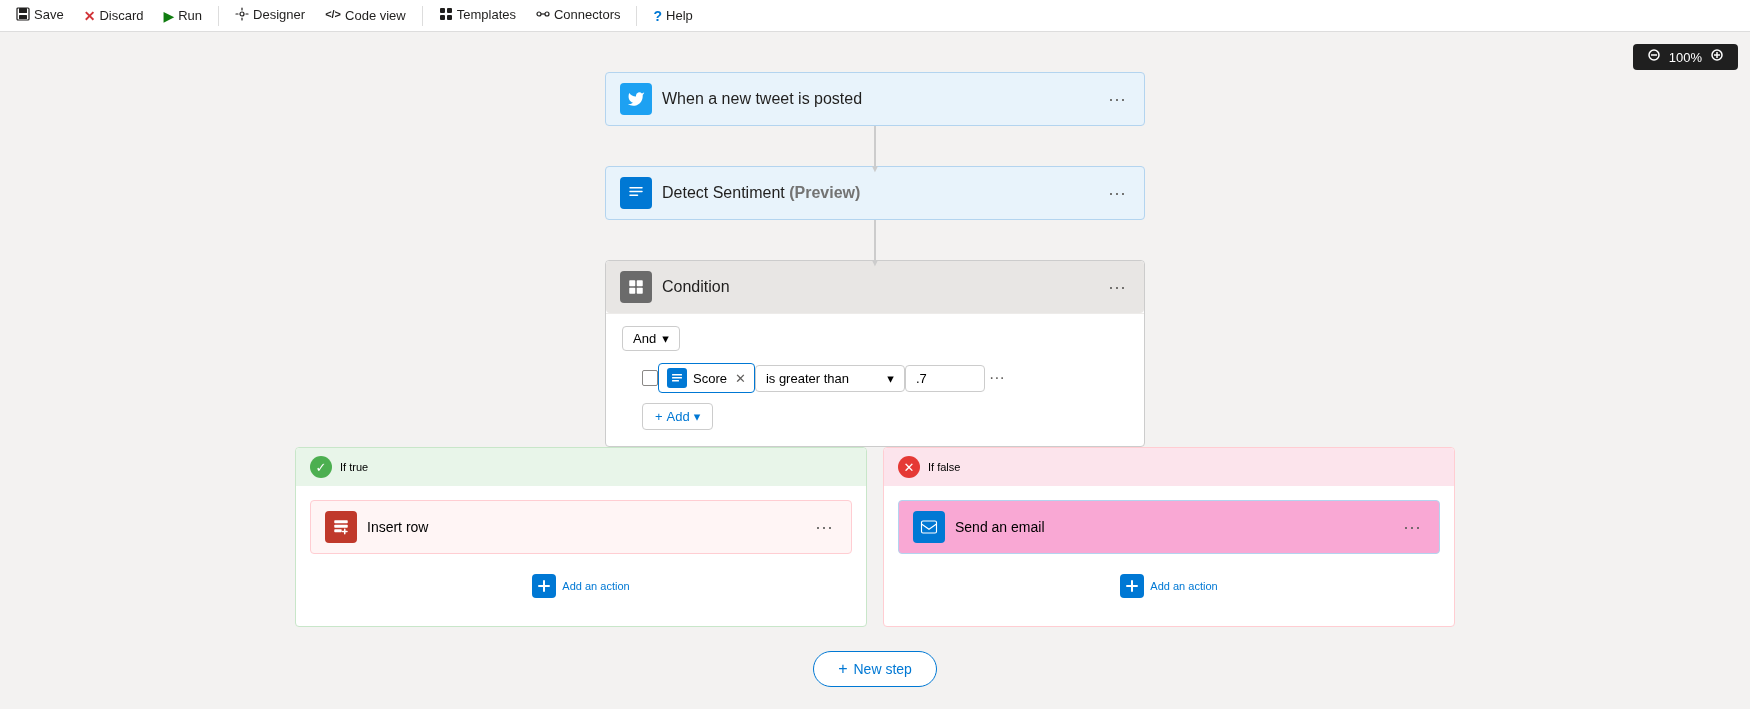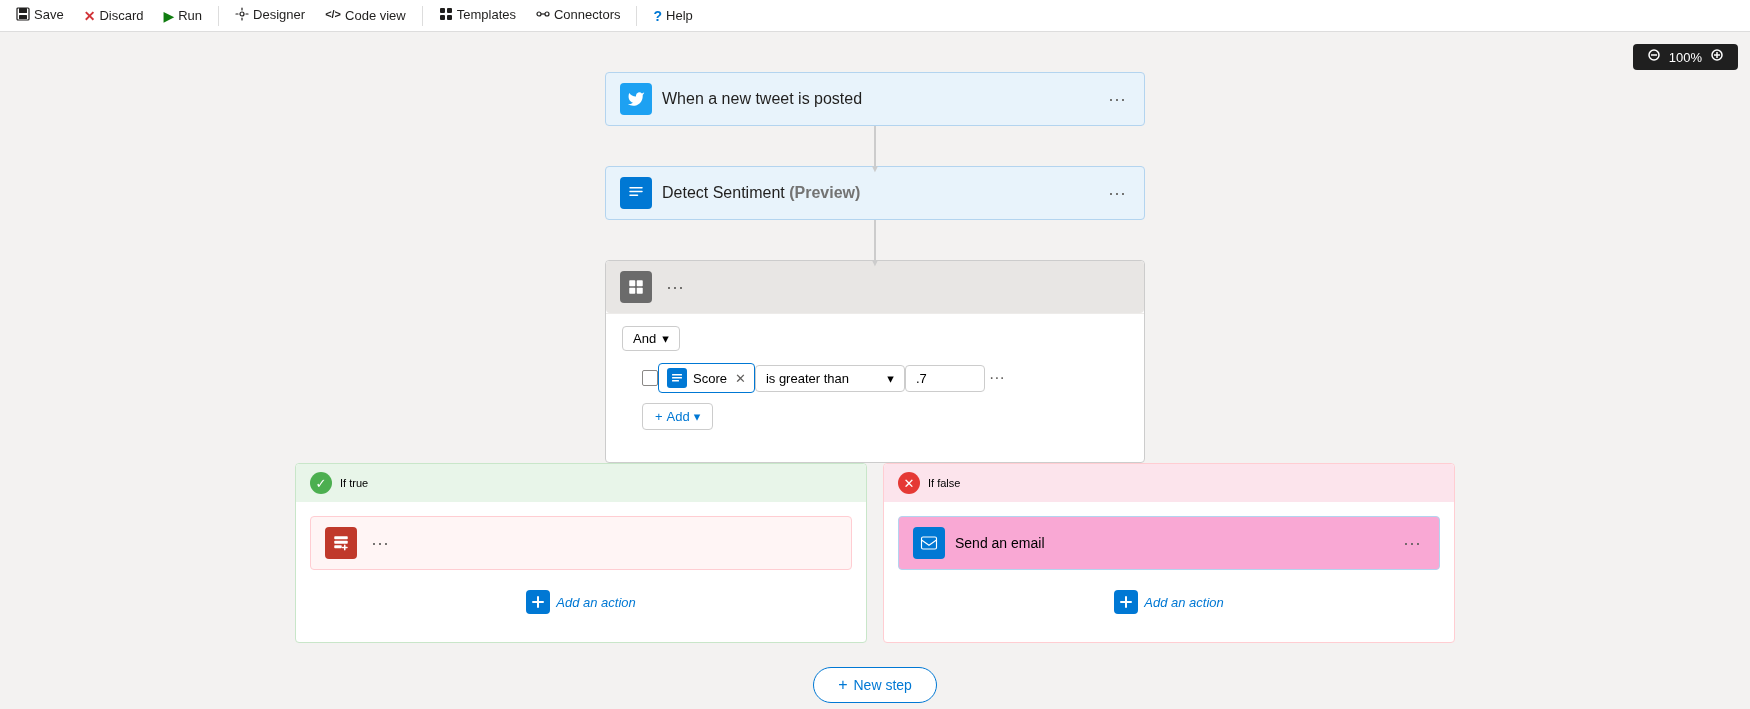--- a/index.html
+++ b/index.html
@@ -72,21 +72,21 @@
       width: 2px; height: 40px; background: #ccc;
       margin: 0 auto; position: relative;
     }
     .flow-arrow::after {
       content: '▼'; position: absolute; bottom: -8px; left: 50%;
       transform: translateX(-50%); color: #ccc; font-size: 10px;
     }
 
     
     .condition-body {
-      padding: 12px 16px 32px 16px;
+      padding: 12px 16px 16px 16px;
       border-top: 1px solid #edebe9;
     }
     .and-dropdown {
       display: inline-flex; align-items: center; gap: 6px;
       border: 1px solid #ccc; border-radius: 4px; padding: 4px 10px;
       background: #fff; cursor: pointer; font-size: 13px; margin-bottom: 12px;
     }
     .condition-row {
       display: flex; align-items: center; gap: 0; margin-left: 20px;
     }
@@ -157,22 +157,22 @@
       width: 32px; height: 32px; border-radius: 4px;
       display: flex; align-items: center; justify-content: center;
       color: #fff; font-size: 15px; flex-shrink: 0;
     }
     .action-icon.red { background: #c0392b; }
     .action-icon.blue-outlook { background: #0078d4; }
     .action-title { flex: 1; font-size: 14px; }
 
     .add-action-btn {
       display: flex; align-items: center; justify-content: center; gap: 6px;
-      padding: 8px; color: #0078d4; cursor: pointer; font-size: 13px;
-      border: none; background: none; width: 100%; font-style: italic;
+      padding: 8px; color: #0078d4; cursor: pointer; font-size: 11px;
+      border: none; background: none; width: 100%;
     }
     .add-action-icon {
       width: 24px; height: 24px; background: #0078d4; border-radius: 4px;
       display: flex; align-items: center; justify-content: center; color: #fff; font-size: 12px;
     }
 
     
     .new-step-container {
       display: flex; justify-content: center; margin-top: 24px;
     }
@@ -304,20 +304,21 @@
     <div class="flow-node condition-node" style="width:540px;">
       <div class="flow-node-header" style="background:#e8e6e4;">
         <div class="node-icon condition">
           <svg width="18" height="18" viewBox="0 0 24 24" fill="white">
               <rect x="3" y="3" width="8" height="8" rx="1"></rect>
               <rect x="13" y="3" width="8" height="8" rx="1"></rect>
               <rect x="3" y="13" width="8" height="8" rx="1"></rect>
               <rect x="13" y="13" width="8" height="8" rx="1"></rect>
             </svg>
         </div>
+        <span class="node-title">Condition</span>
         <button class="node-menu-btn">···</button>
       </div>
       <div class="condition-body">
         
         <div class="and-dropdown">
           <span>And</span>
           <span>▾</span>
         </div>
         
         <div class="condition-row">
@@ -359,20 +360,21 @@
         <div class="branch-content">
           <div class="branch-action insert">
             <div class="action-icon red">
               <svg width="18" height="18" viewBox="0 0 24 24" fill="white">
                   <rect x="3" y="3" width="18" height="4" rx="1"></rect>
                   <rect x="3" y="9" width="18" height="4" rx="1"></rect>
                   <rect x="3" y="15" width="10" height="4" rx="1"></rect>
                   <path d="M17 15v6M14 18h6" stroke="white" stroke-width="2" stroke-linecap="round"></path>
                 </svg>
             </div>
+            <span class="action-title">Insert row</span>
             <button class="node-menu-btn">···</button>
           </div>
           <button class="add-action-btn">
             <div class="add-action-icon">
               <svg width="14" height="14" viewBox="0 0 14 14" fill="none">
                   <path d="M7 2v10M2 7h10" stroke="white" stroke-width="2" stroke-linecap="round"></path>
                 </svg>
             </div>
             <span>Add an action</span>
           </button>

